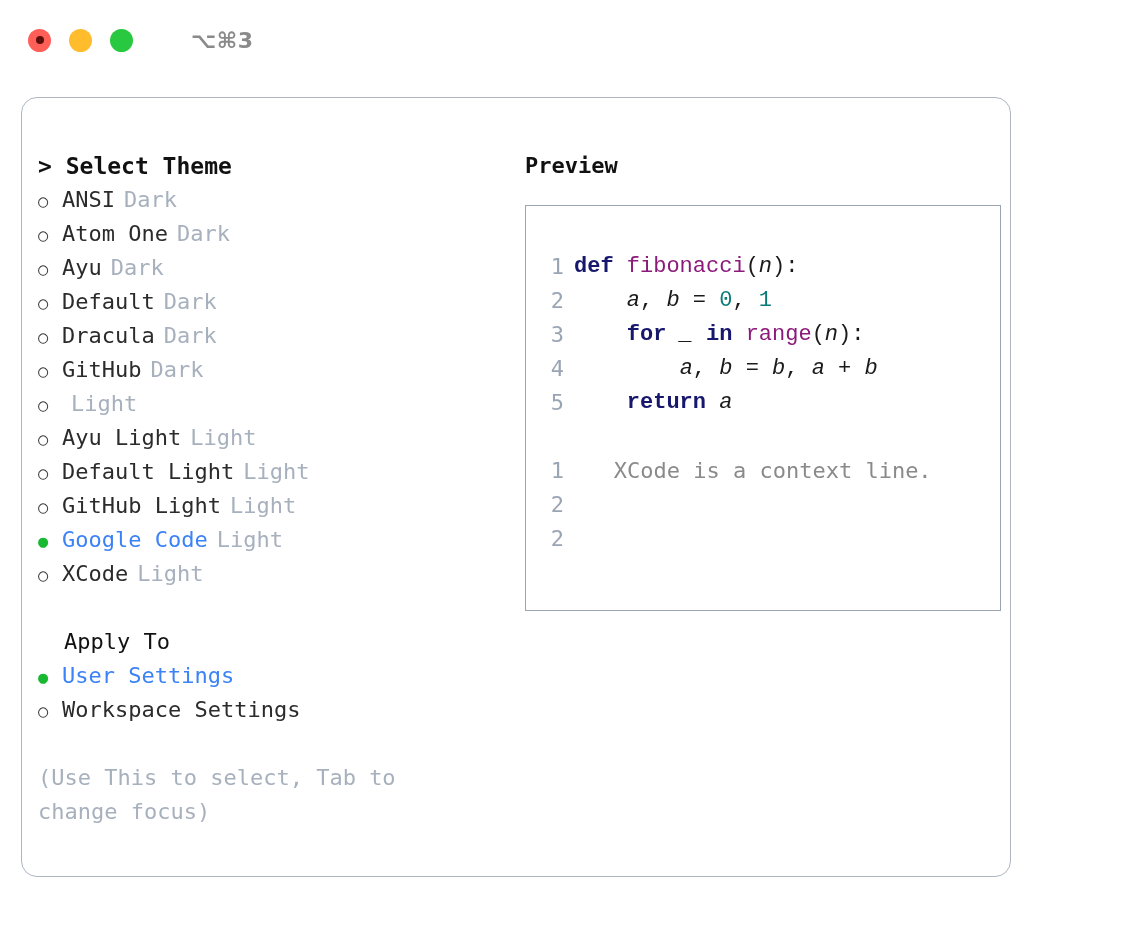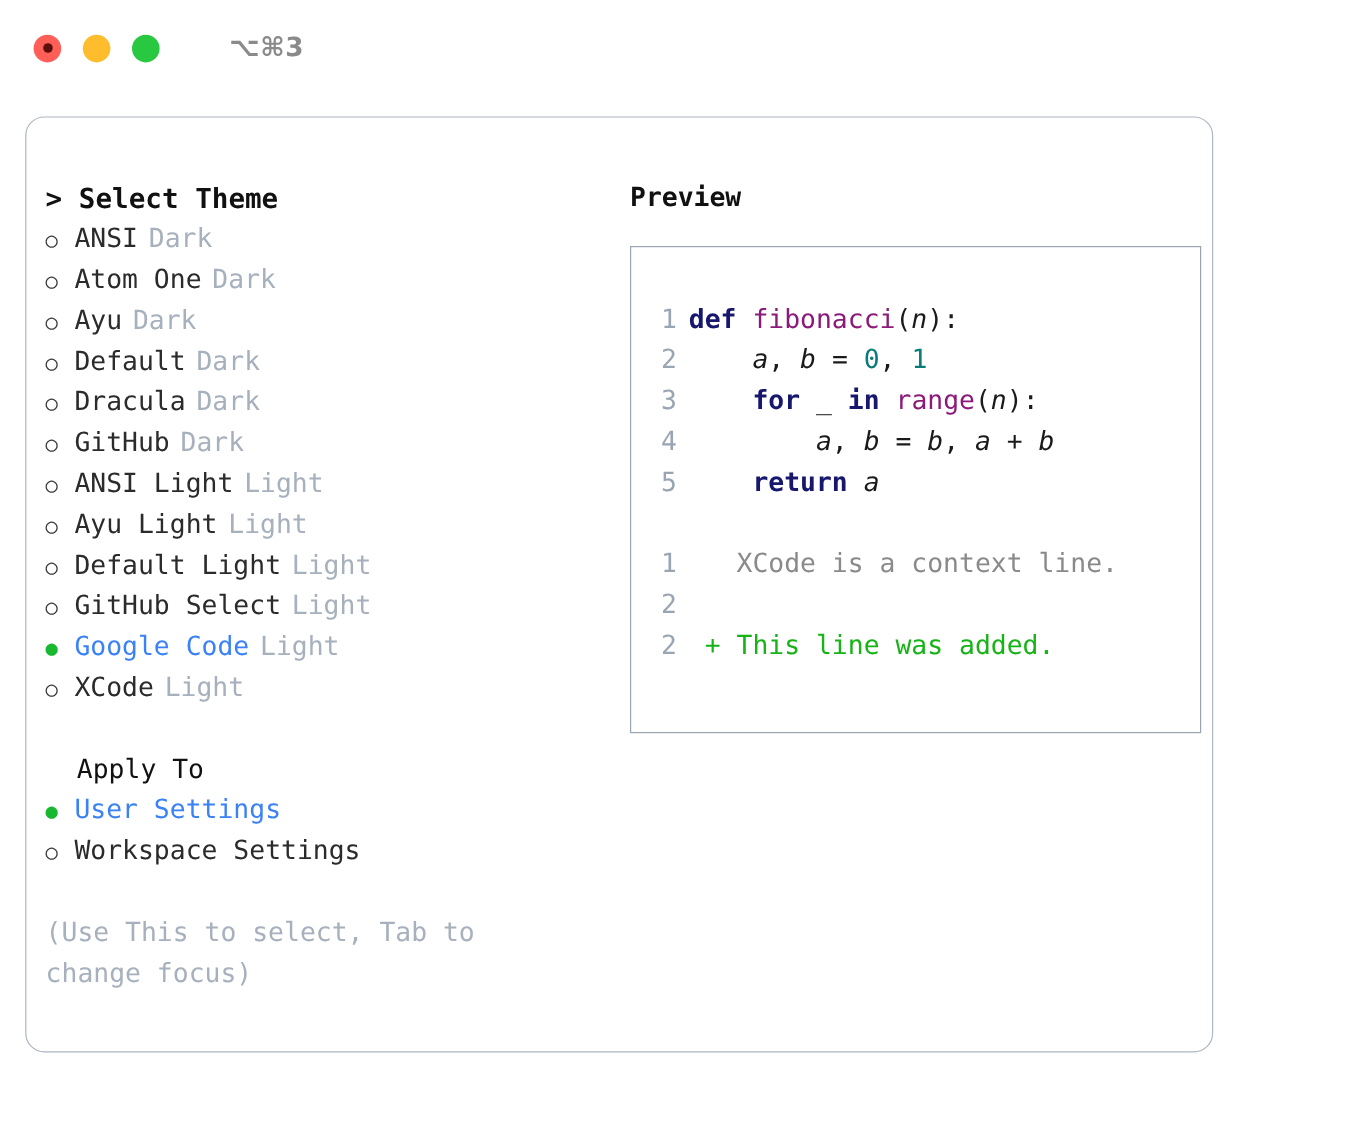--- a/index.html
+++ b/index.html
@@ -175,21 +175,21 @@
     white-space: pre;
   }
   .lineno {
     width: 48px;
     flex: 0 0 48px;
     text-align: right;
     color: #9aa5b4;
     padding-right: 10px;
     box-sizing: border-box;
   }
-  .code-text { color: #1a1a1a; }
+  .code-text { color: #1a1a1a; font-family: Liberation Mono, monospace; }
   .blank-line { height: 34px; }
 
   .tok-kw   { color: #17176e; font-weight: 600; }
   .tok-fn   { color: #8c1a7a; }
   .tok-num  { color: #0b7b78; }
   .tok-var  { color: #1a1a1a; font-style: italic; }
   .tok-pun  { color: #1a1a1a; }
 
   .diff-ctx { color: #8a8a8a; }
   .diff-del { color: #cc1f1f; }
@@ -216,24 +216,24 @@
 
         <div class="section-title">&gt; Select Theme</div>
 
         <div class="opt-list" id="theme-list">
             <div class="opt"><span class="marker">○</span><span class="name">ANSI</span><span class="variant">Dark</span></div>
             <div class="opt"><span class="marker">○</span><span class="name">Atom One</span><span class="variant">Dark</span></div>
             <div class="opt"><span class="marker">○</span><span class="name">Ayu</span><span class="variant">Dark</span></div>
             <div class="opt"><span class="marker">○</span><span class="name">Default</span><span class="variant">Dark</span></div>
             <div class="opt"><span class="marker">○</span><span class="name">Dracula</span><span class="variant">Dark</span></div>
             <div class="opt"><span class="marker">○</span><span class="name">GitHub</span><span class="variant">Dark</span></div>
-            <div class="opt"><span class="marker">○</span><span class="name">ANSI Light</span><span class="variant">Light</span></div>
+            <div class="opt"><span class="marker">○</span><span class="variant">Light</span></div>
             <div class="opt"><span class="marker">○</span><span class="name">Ayu Light</span><span class="variant">Light</span></div>
             <div class="opt"><span class="marker">○</span><span class="name">Default Light</span><span class="variant">Light</span></div>
-            <div class="opt"><span class="marker">○</span><span class="name">GitHub Select</span><span class="variant">Light</span></div>
+            <div class="opt"><span class="marker">○</span><span class="name">GitHub Light</span><span class="variant">Light</span></div>
             <div class="opt selected"><span class="marker">●</span><span class="name">Google Code</span><span class="variant">Light</span></div>
             <div class="opt"><span class="marker">○</span><span class="name">XCode</span><span class="variant">Light</span></div>
           </div>
 
         <div class="gap-lg"></div>
 
         <div class="applyto-label">Apply To</div>
 
         <div class="opt-list" id="apply-list">
             <div class="opt selected"><span class="marker">●</span><span class="name">User Settings</span></div>
@@ -252,20 +252,20 @@
               <div class="code-line"><span class="lineno">1</span><span class="code-text"><span class="tok-kw">def</span><span class="tok-pun"> </span><span class="tok-fn">fibonacci</span><span class="tok-pun">(</span><span class="tok-var">n</span><span class="tok-pun">)</span><span class="tok-pun">:</span></span></div>
               <div class="code-line"><span class="lineno">2</span><span class="code-text"><span class="tok-pun">    </span><span class="tok-var">a</span><span class="tok-pun">,</span><span class="tok-pun"> </span><span class="tok-var">b</span><span class="tok-pun"> </span><span class="tok-pun">=</span><span class="tok-pun"> </span><span class="tok-num">0</span><span class="tok-pun">,</span><span class="tok-pun"> </span><span class="tok-num">1</span></span></div>
               <div class="code-line"><span class="lineno">3</span><span class="code-text"><span class="tok-pun">    </span><span class="tok-kw">for</span><span class="tok-pun"> </span><span class="tok-var">_</span><span class="tok-pun"> </span><span class="tok-kw">in</span><span class="tok-pun"> </span><span class="tok-fn">range</span><span class="tok-pun">(</span><span class="tok-var">n</span><span class="tok-pun">)</span><span class="tok-pun">:</span></span></div>
               <div class="code-line"><span class="lineno">4</span><span class="code-text"><span class="tok-pun">        </span><span class="tok-var">a</span><span class="tok-pun">,</span><span class="tok-pun"> </span><span class="tok-var">b</span><span class="tok-pun"> </span><span class="tok-pun">=</span><span class="tok-pun"> </span><span class="tok-var">b</span><span class="tok-pun">,</span><span class="tok-pun"> </span><span class="tok-var">a</span><span class="tok-pun"> </span><span class="tok-pun">+</span><span class="tok-pun"> </span><span class="tok-var">b</span></span></div>
               <div class="code-line"><span class="lineno">5</span><span class="code-text"><span class="tok-pun">    </span><span class="tok-kw">return</span><span class="tok-pun"> </span><span class="tok-var">a</span></span></div>
             </div>
           <div class="blank-line"></div>
           <div id="diff-block">
               <div class="code-line"><span class="lineno">1</span><span class="diff-ctx">   XCode is a context line.</span></div>
               <div class="code-line"><span class="lineno">2</span></div>
-              <div class="code-line"><span class="lineno">2</span><span class="diff-add"> + This line was added.</span></div>
+              <div class="code-line"><span class="lineno">2</span></div>
             </div>
         </div>
       </div>
 
     </div>
   </div>
 </div>
 
 </body></html>

